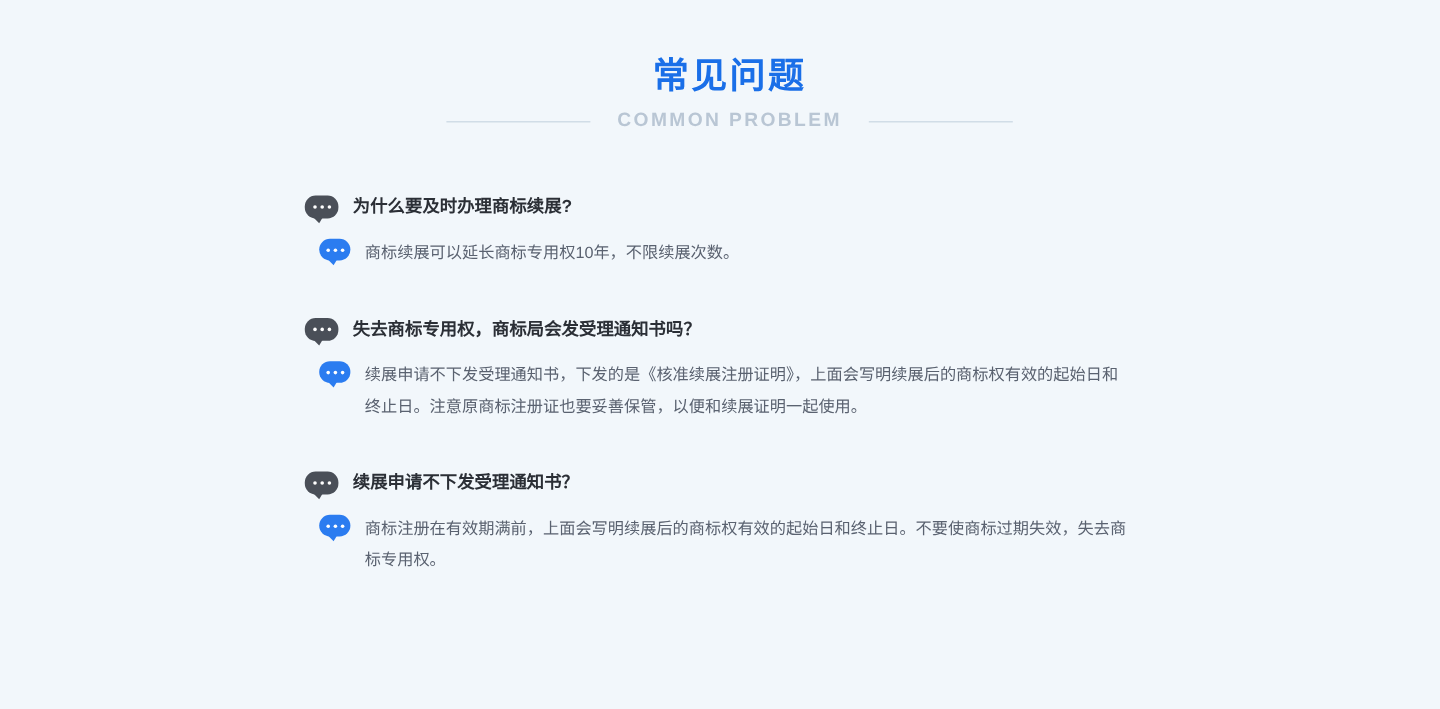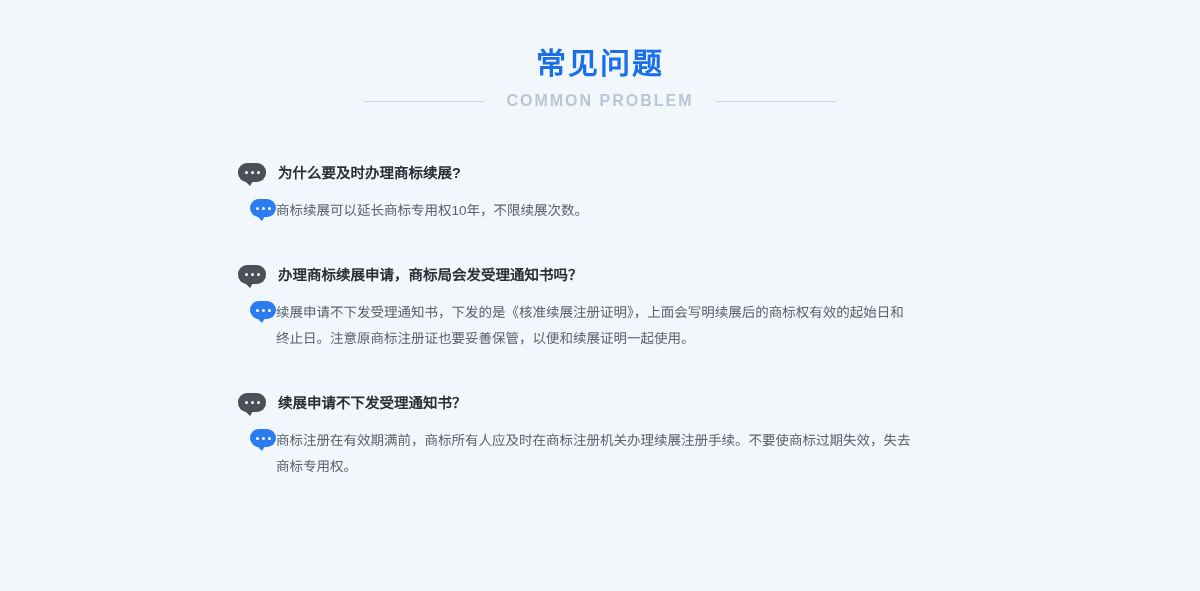--- a/index.html
+++ b/index.html
@@ -13,20 +13,21 @@
     background: #f2f7fb;
     font-family: "Liberation Sans", "DejaVu Sans", sans-serif;
     color: #333;
     overflow: hidden;
   }
   .page {
     position: relative;
     width: 1200px;
     height: 591px;
     box-sizing: border-box;
+    padding-left: 16px;
   }
 
   
   .header {
     padding-top: 44px;
     text-align: center;
   }
   .header-title {
     font-size: 30px;
     font-weight: bold;
@@ -66,20 +67,21 @@
   }
 
   .q-row {
     display: flex;
     align-items: flex-start;
     gap: 12px;
   }
   .a-row {
     display: flex;
     align-items: flex-start;
+    gap: 12px;
     margin-top: 14px;
     padding-left: 12px;
   }
 
   .bubble {
     flex: 0 0 auto;
     width: 28px;
     height: 19px;
     border-radius: 9px;
     position: relative;
@@ -166,21 +168,21 @@
       </div>
     </div>
 
     <div class="faq-item">
       <div class="q-row">
         <span class="bubble bubble-dark">
           <span class="dot"></span>
             <span class="dot"></span>
             <span class="dot"></span>
         </span>
-        <div class="q-text">办理商标续展申请，商标局会发受理通知书吗？</div>
+        <div class="q-text">失去商标专用权，商标局会发受理通知书吗？</div>
       </div>
       <div class="a-row">
         <span class="bubble bubble-blue">
           <span class="dot"></span>
             <span class="dot"></span>
             <span class="dot"></span>
         </span>
         <div class="a-text">续展申请不下发受理通知书，下发的是《核准续展注册证明》，上面会写明续展后的商标权有效的起始日和终止日。注意原商标注册证也要妥善保管，以便和续展证明一起使用。</div>
       </div>
     </div>
@@ -193,18 +195,18 @@
             <span class="dot"></span>
         </span>
         <div class="q-text">续展申请不下发受理通知书？</div>
       </div>
       <div class="a-row">
         <span class="bubble bubble-blue">
           <span class="dot"></span>
             <span class="dot"></span>
             <span class="dot"></span>
         </span>
-        <div class="a-text">商标注册在有效期满前，商标所有人应及时在商标注册机关办理续展注册手续。不要使商标过期失效，失去商标专用权。</div>
+        <div class="a-text">商标注册在有效期满前，上面会写明续展后的商标权有效的起始日和终止日。不要使商标过期失效，失去商标专用权。</div>
       </div>
     </div>
 
   </div>
 </div>
 
 </body></html>

